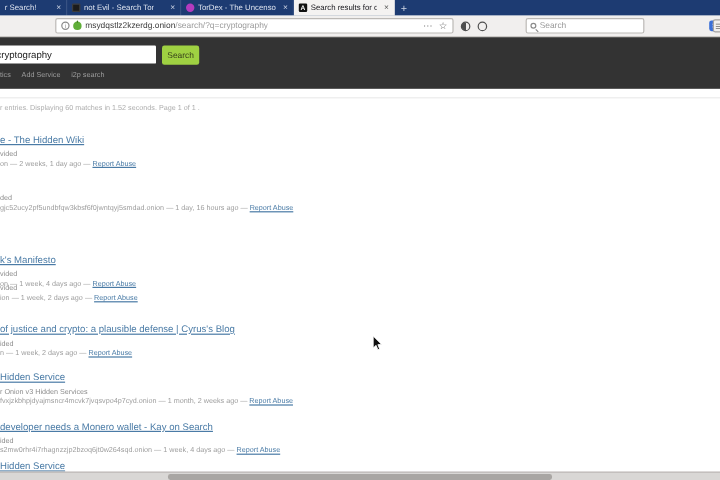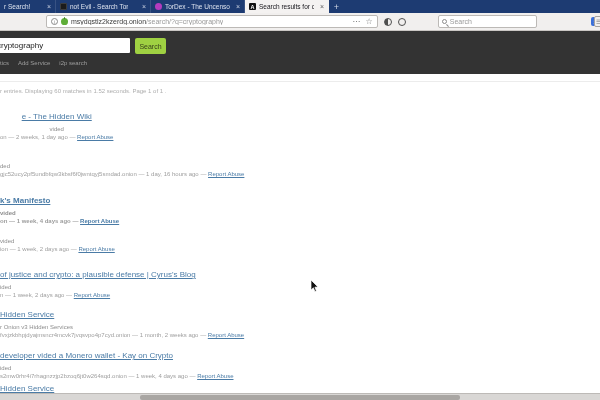--- a/index.html
+++ b/index.html
@@ -80,21 +80,21 @@
                  font-size:6px; color:#9d9d9d; }
   .headerlinks span { white-space:nowrap; }
   
   .divider { position:absolute; top:81px; left:0; width:600px; height:1px; background:#ececec; }
   .stats { position:absolute; top:88px; left:0; font-size:6px; color:#aeaeae; white-space:nowrap; }
   .result { position:absolute; left:0; white-space:nowrap; }
   .rtitle { font-size:8px; color:#4a7ba6; text-decoration:underline; display:block; }
   .rdesc { margin-top:5px; font-size:6px; color:#8d8d8d; }
   .rmeta { margin-top:2px; font-size:6px; color:#9e9e9e; }
   .report { color:#4a7ba6; text-decoration:underline; }
-  .r1 { top:112px;text-align:center; } .r2 { top:158px; } .r3 { top:196px;font-weight:bold; } .r4 { top:238px; }
+  .r1 { top:112px; } .r2 { top:158px; } .r3 { top:212px; } .r4 { top:238px; }
   .r5 { top:270px; } .r6 { top:310px; } .r7 { top:351px; } .r8 { top:384px; }
   
   .hscroll { position:absolute; bottom:0; left:0; width:600px; height:7px;
              background:#d9d7d5; border-top:1px solid #bdbab7; }
   .hthumb { position:absolute; top:1px; left:140px; width:320px; height:5px;
             background:#a9a6a3; border-radius:2px; }
   
   .cursor { position:absolute; left:310px; top:280px; width:9px; height:13px; }
 </style>
 </head>
@@ -220,21 +220,21 @@
   <div class="rmeta">
     <span>fvxjzkbhpjdyajmsncr4mcvk7jvqsvpo4p7cyd.onion</span>
     <span>—</span>
     <span>1 month, 2 weeks ago</span>
     <span>—</span>
     <span class="report">Report Abuse</span>
   </div>
 </div>
 
 <div class="result r7">
-  <a class="rtitle">developer vided a Monero wallet - Kay on Crypto</a>
+  <a class="rtitle">developer needs a Monero wallet - Kay on Search</a>
   <div class="rdesc">ided</div>
   <div class="rmeta">
     <span>s2mw0rhr4i7rhagnzzjp2bzoq6jt0w264sqd.onion</span>
     <span>—</span>
     <span>1 week, 4 days ago</span>
     <span>—</span>
     <span class="report">Report Abuse</span>
   </div>
 </div>
 

